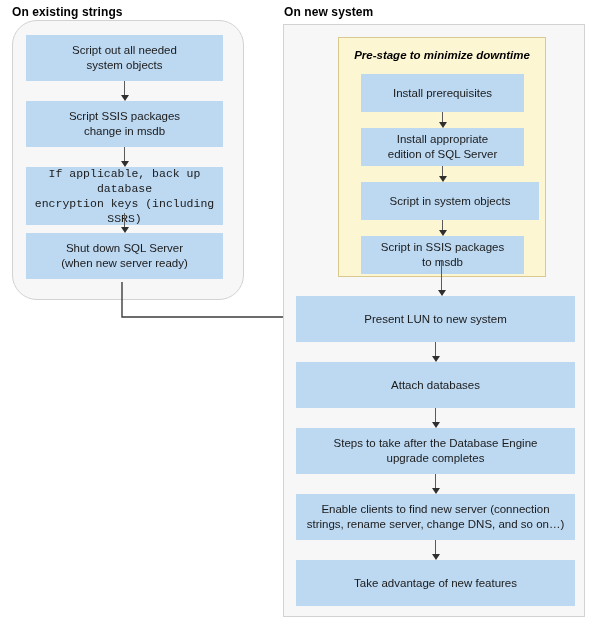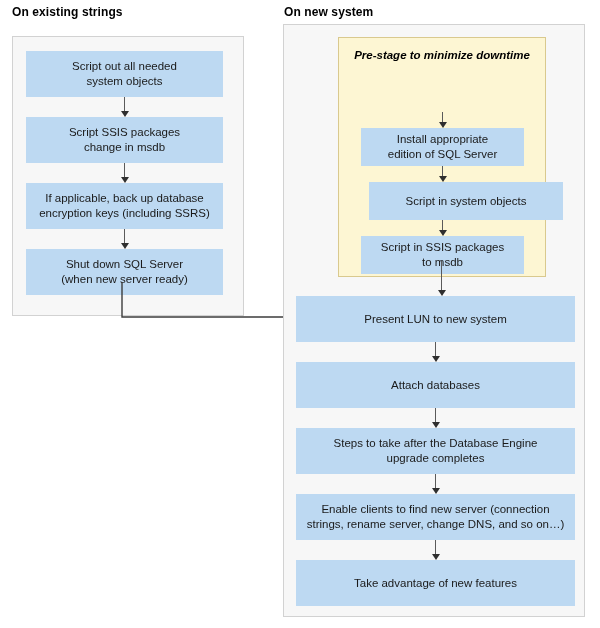--- a/index.html
+++ b/index.html
@@ -25,21 +25,21 @@
     white-space: nowrap;
   }
 
   .panel {
     position: absolute;
     background: #f7f7f7;
     border: 1px solid #d2d2d2;
     box-sizing: border-box;
   }
 
-  #panel-left  { left: 12px;  top: 36px; width: 232px; height: 280px; }
+  #panel-left  { left: 12px;  top: 20px; width: 232px; height: 280px; border-radius: 25px; }
   #panel-right { left: 283px; top: 24px; width: 302px; height: 593px; }
 
   .prestage {
     position: absolute;
     left: 54px;
     top: 12px;
     width: 208px;
     height: 240px;
     background: #fdf6d3;
     border: 1px solid #d9c98e;
@@ -125,21 +125,21 @@
       <span>Script SSIS packages</span>
       <span>change in msdb</span>
     </span>
   </div>
 
   <div class="arrow-v" style="left:106px; top:126px; height:20px;">
     <div class="shaft"></div>
       <div class="head"></div>
   </div>
 
-  <div class="node" style="left:13px; top:146px; width:197px; height:46px;">
+  <div class="node" style="left:13px; top:146px; width:197px; height:58px;font-family:Liberation Mono, monospace;">
     <span>
       <span>If applicable, back up database</span>
       <span>encryption keys (including SSRS)</span>
     </span>
   </div>
 
   <div class="arrow-v" style="left:106px; top:192px; height:20px;">
     <div class="shaft"></div>
       <div class="head"></div>
   </div>
@@ -158,39 +158,44 @@
   <polygon points="288,312.5 297,317 288,321.5" fill="#2f2f2f"></polygon>
 </svg>
 
 <div class="panel-title" style="left:284px; top:5px;">On new system</div>
 
 <div class="panel" id="panel-right">
 
   <div class="prestage">
     <div class="prestage-title">Pre-stage to minimize downtime</div>
 
+    <div class="node" style="left:22px; top:36px; width:163px; height:38px;">
+      <span>
+        <span>Install prerequisites</span>
+      </span>
+    </div>
 
     <div class="arrow-v" style="left:98px; top:74px; height:16px;">
       <div class="shaft"></div>
         <div class="head"></div>
     </div>
 
     <div class="node" style="left:22px; top:90px; width:163px; height:38px;">
       <span>
         <span>Install appropriate</span>
         <span>edition of SQL Server</span>
       </span>
     </div>
 
     <div class="arrow-v" style="left:98px; top:128px; height:16px;">
       <div class="shaft"></div>
         <div class="head"></div>
     </div>
 
-    <div class="node" style="left:22px; top:144px; width:194px; height:38px;margin-left:8px;">
+    <div class="node" style="left:22px; top:144px; width:178px; height:38px;">
       <span>
         <span>Script in system objects</span>
       </span>
     </div>
 
     <div class="arrow-v" style="left:98px; top:182px; height:16px;">
       <div class="shaft"></div>
         <div class="head"></div>
     </div>
 

